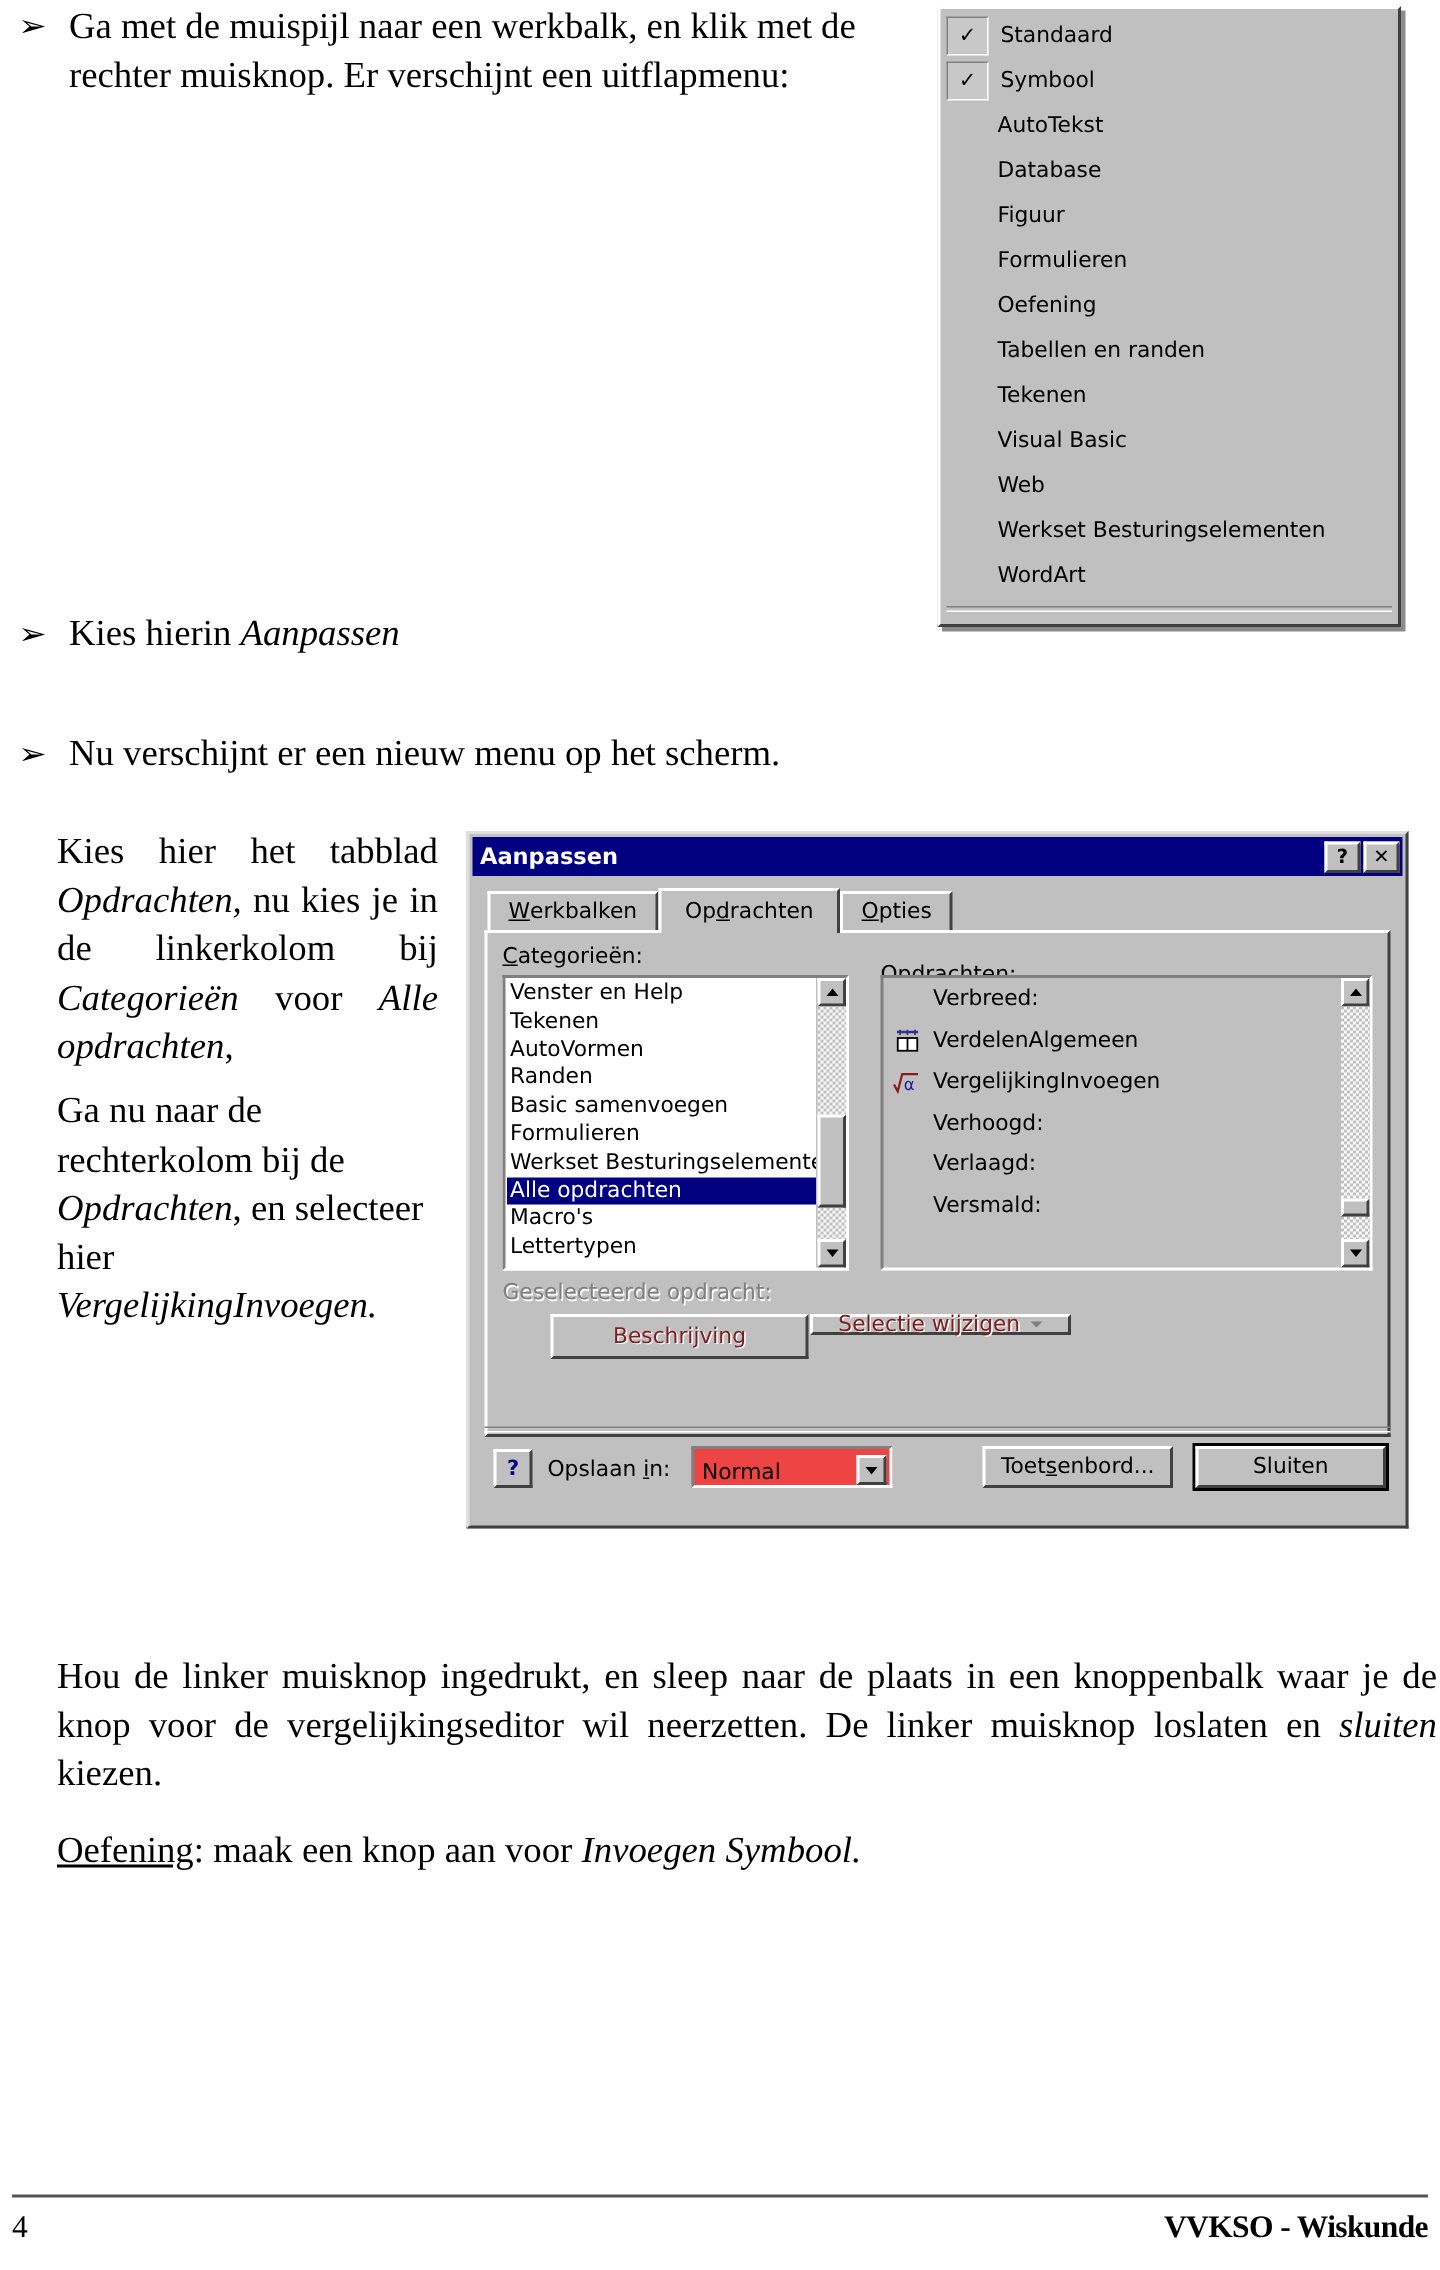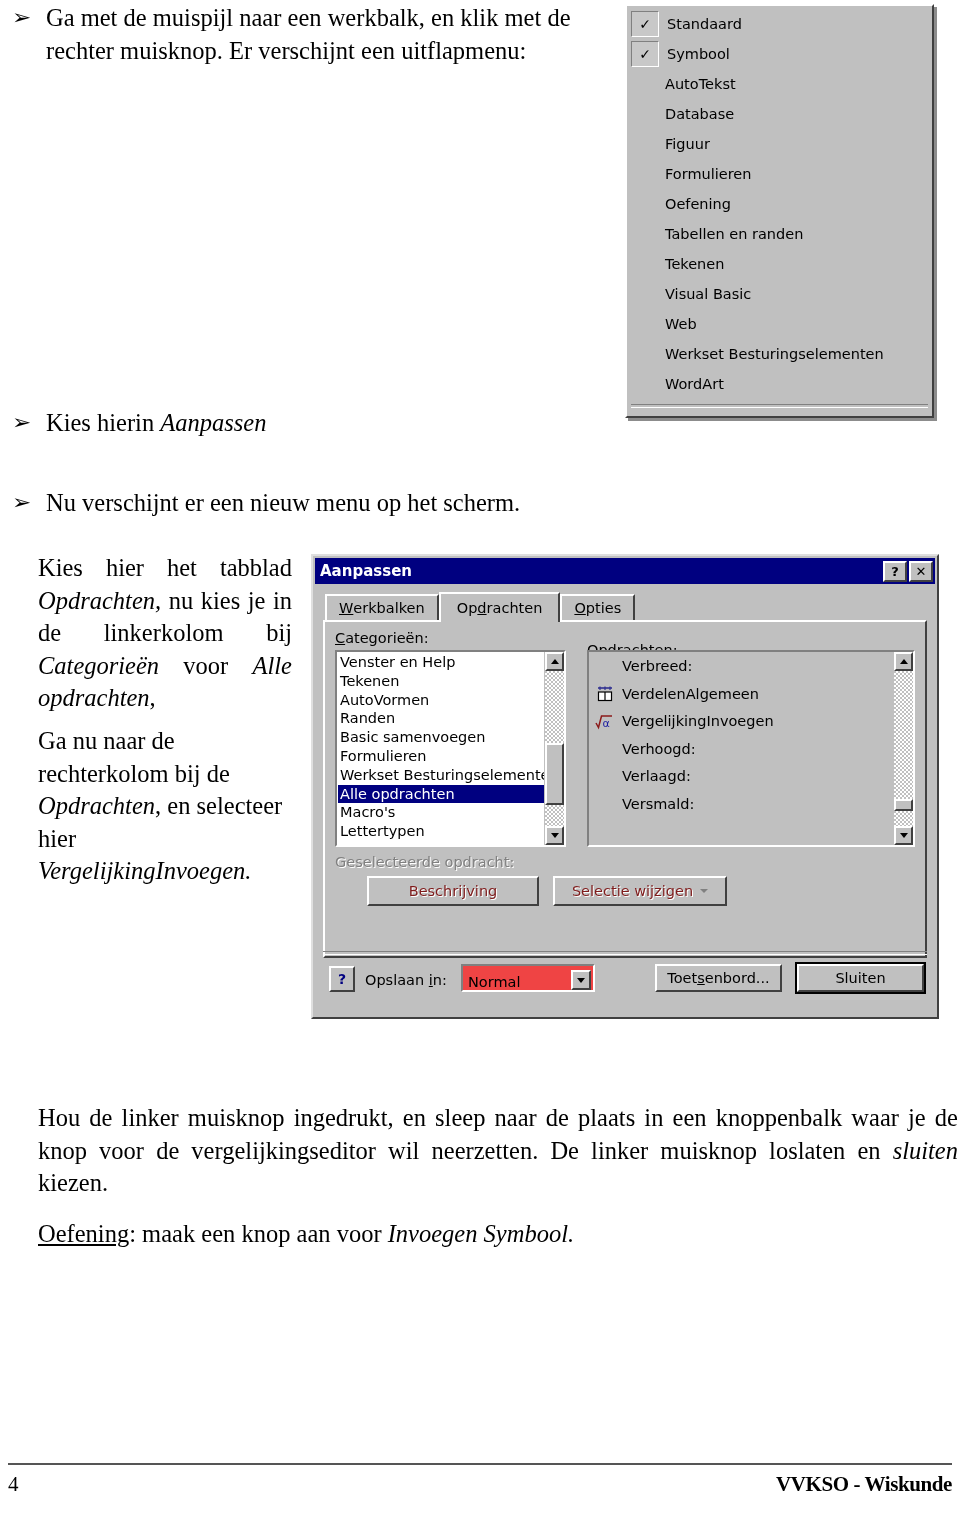--- a/index.html
+++ b/index.html
@@ -620,21 +620,21 @@
           <div class="sb-btn">
               <span class="tri-down"></span>
             </div>
         </div>
       </div>
 
       <div class="field-label" style="left:10px; top:232px; color:#808080; text-shadow:1px 1px 0 #ffffff;">Geselecteerde opdracht:</div>
 
       <div class="btn disabled" style="position:absolute; left:42px; top:254px; width:172px; height:30px;">Beschrijving</div>
 
-      <div class="btn disabled" style="position:absolute; left:228px; top:254px; width:174px; height:30px;">
+      <div class="btn disabled" style="position:absolute; left:215px; top:254px; width:174px; height:14px;">
         <span>Selectie wijzigen</span>
         <span class="tri-small"></span>
       </div>
 
     </div>
 
     <div class="dialog-sep" style="top:395px;"></div>
 
     <div class="help-btn" style="left:16px; top:410px;">?</div>
 

